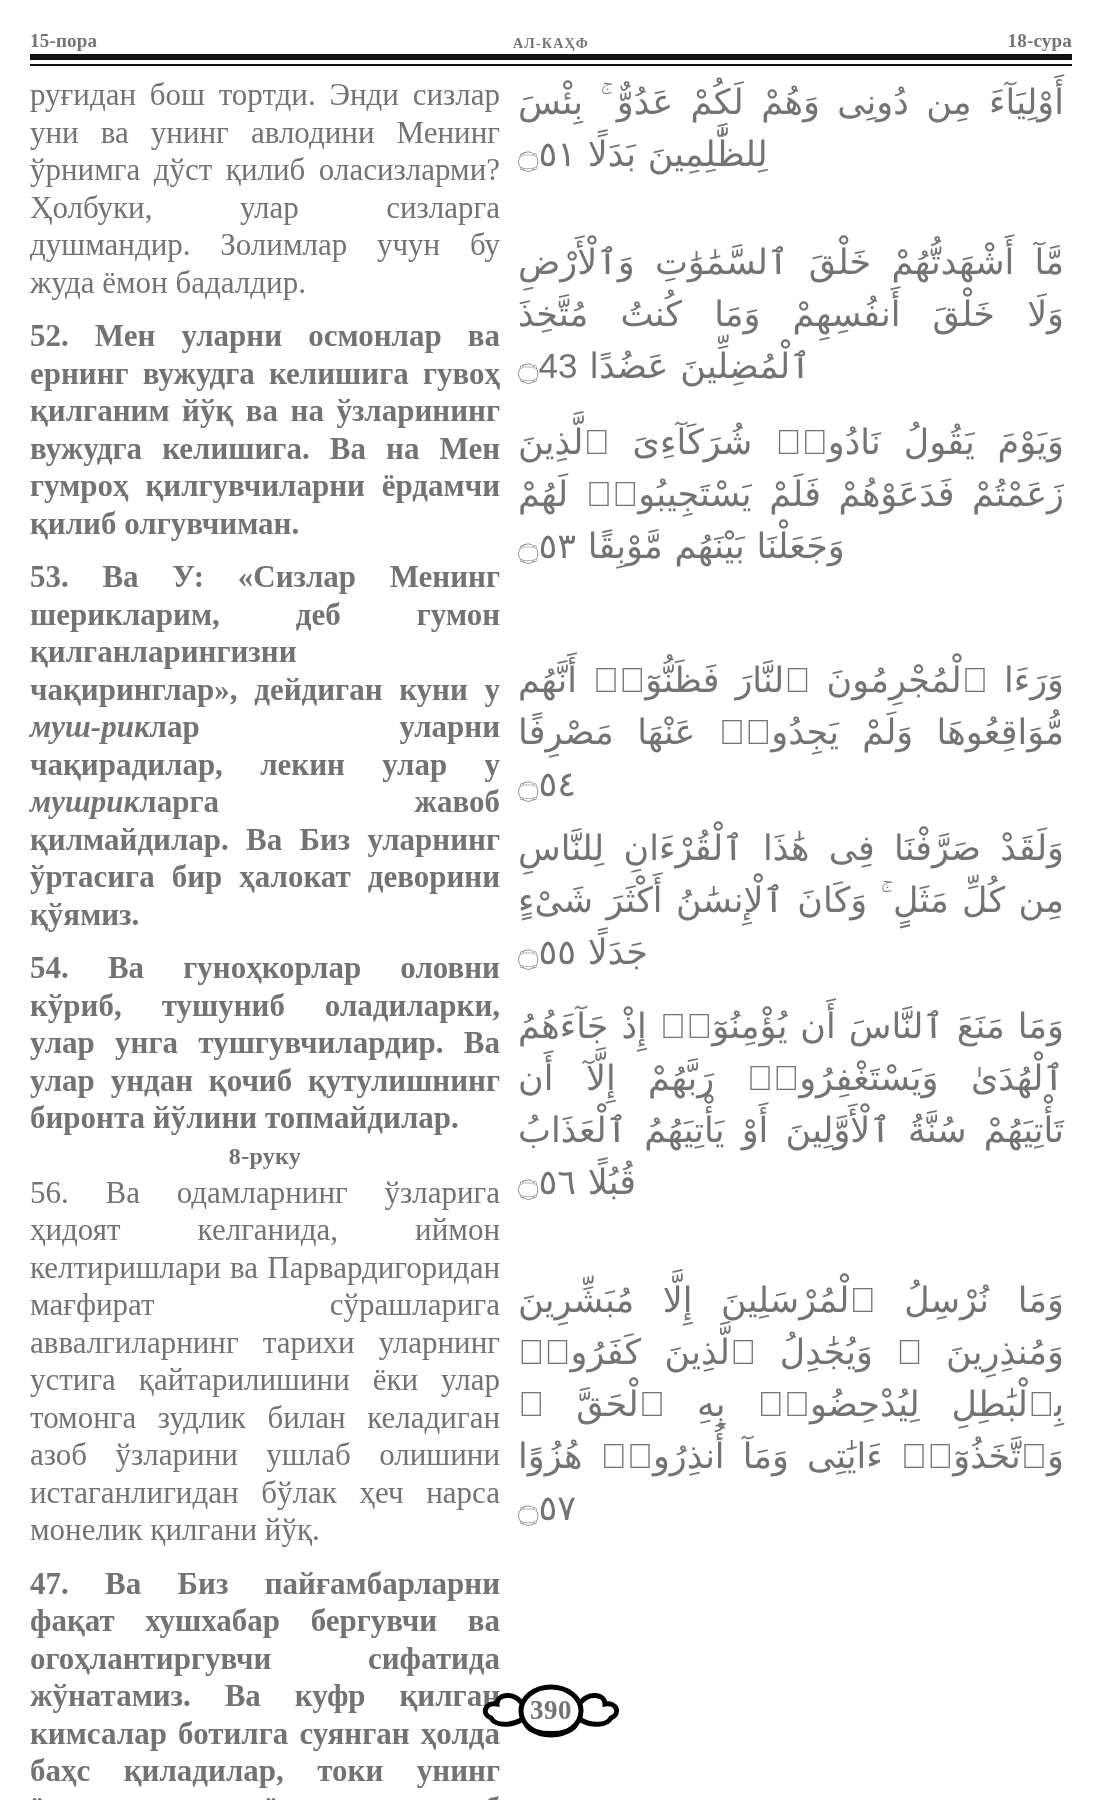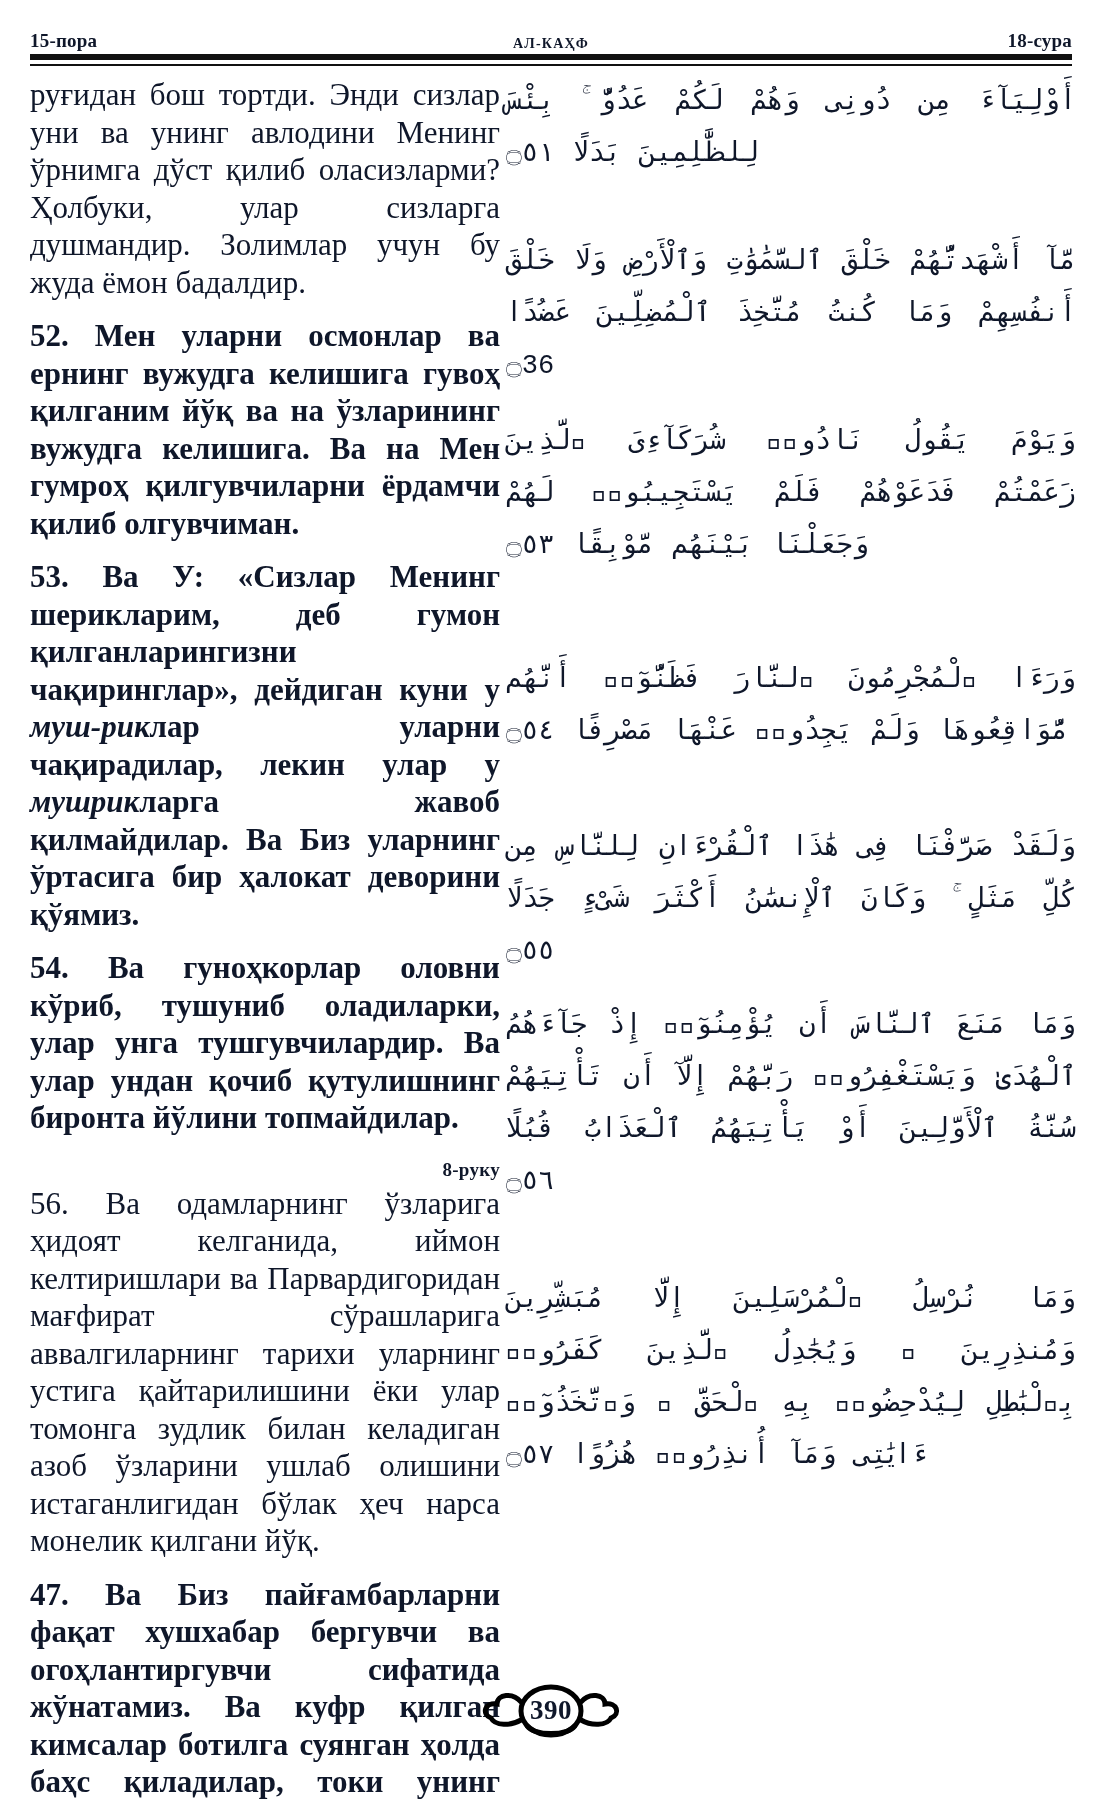--- a/index.html
+++ b/index.html
@@ -6,21 +6,21 @@
     margin: 0;
     padding: 0;
     background: #ffffff;
   }
   .page {
     position: relative;
     width: 1102px;
     height: 1800px;
     background: #ffffff;
     font-family: "Liberation Serif", "DejaVu Serif", serif;
-    color: #0f172a;
+    color: #737373;
     overflow: hidden;
   }
 
   
   .header {
     position: absolute;
     left: 30px;
     right: 30px;
     top: 22px;
     height: 30px;
@@ -87,37 +87,37 @@
     text-align: justify;
     text-justify: inter-word;
     margin: 0 0 0 0;
     hyphens: manual;
   }
   .uz-para.first { text-indent: 0; }
   .uz-para + .uz-para { margin-top: 16px; font-weight: bold; }
   .uz-para i { font-style: italic; }
 
   .ruku-mark {
-    font-size: 19px;
+    font-size: 24px;
     font-weight: bold;
-    text-align: right;
-    margin: 22px 0 4px 0;
+    text-align: center;
+    margin: 6px 0 4px 0;
     letter-spacing: 0.3px;
   }
 
   
   .ar-block {
-    font-family: Liberation Mono, monospace;
-    font-size: 27px;
+    font-family: Liberation Sans, sans-serif;
+    font-size: 35px;
     line-height: 52px;
     text-align: justify;
     text-align-last: left;
     direction: rtl;
     unicode-bidi: isolate;
-    margin: 0;
+    margin: 12px;
     word-spacing: 2px;
   }
 
   
   .footer {
     position: absolute;
     left: 0;
     right: 0;
     bottom: 60px;
     display: flex;
@@ -173,21 +173,21 @@
 
       <p class="uz-para">56. Ва одамларнинг ўзларига ҳидоят келганида, иймон келтиришлари ва Парвардигоридан мағфират сўрашларига аввалгиларнинг тарихи уларнинг устига қайтарилишини ёки улар томонга зудлик билан келадиган азоб ўзларини ушлаб олишини истаганлигидан бўлак ҳеч нарса монелик қилгани йўқ.</p>
 
       <p class="uz-para">47. Ва Биз пайғамбарларни фақат хушхабар бергувчи ва огоҳлантиргувчи сифатида жўнатамиз. Ва куфр қилган кимсалар ботилга суянган ҳолда баҳс қиладилар, токи унинг ёрдамида ҳақни ёлғонга чиқариб қўйсинлар. Ва улар оят-аломатларимни ва ўзлари огоҳлантирилган нарсаларни масхара қилдилар.</p>
     </div>
 
     <div class="col-ar">
 
       <div class="ar-block" style="margin-top:0px; height:112px;">أَوْلِيَآءَ مِن دُونِى وَهُمْ لَكُمْ عَدُوٌّ ۚ بِئْسَ لِلظَّٰلِمِينَ بَدَلًا ۝٥١</div>
 
-      <div class="ar-block" style="margin-top:48px; height:164px;">مَّآ أَشْهَدتُّهُمْ خَلْقَ ٱلسَّمَٰوَٰتِ وَٱلْأَرْضِ وَلَا خَلْقَ أَنفُسِهِمْ وَمَا كُنتُ مُتَّخِذَ ٱلْمُضِلِّينَ عَضُدًا ۝36</div>
+      <div class="ar-block" style="margin-top:48px; height:164px;">مَّآ أَشْهَدتُّهُمْ خَلْقَ ٱلسَّمَٰوَٰتِ وَٱلْأَرْضِ وَلَا خَلْقَ أَنفُسِهِمْ وَمَا كُنتُ مُتَّخِذَ ٱلْمُضِلِّينَ عَضُدًا ۝43</div>
 
       <div class="ar-block" style="margin-top:16px; height:218px;">وَيَوْمَ يَقُولُ نَادُوا۟ شُرَكَآءِىَ ٱلَّذِينَ زَعَمْتُمْ فَدَعَوْهُمْ فَلَمْ يَسْتَجِيبُوا۟ لَهُمْ وَجَعَلْنَا بَيْنَهُم مَّوْبِقًا ۝٥٣</div>
 
       <div class="ar-block" style="margin-top:20px; height:112px;">وَرَءَا ٱلْمُجْرِمُونَ ٱلنَّارَ فَظَنُّوٓا۟ أَنَّهُم مُّوَاقِعُوهَا وَلَمْ يَجِدُوا۟ عَنْهَا مَصْرِفًا ۝٥٤</div>
 
       <div class="ar-block" style="margin-top:56px; height:164px;">وَلَقَدْ صَرَّفْنَا فِى هَٰذَا ٱلْقُرْءَانِ لِلنَّاسِ مِن كُلِّ مَثَلٍ ۚ وَكَانَ ٱلْإِنسَٰنُ أَكْثَرَ شَىْءٍ جَدَلًا ۝٥٥</div>
 
       <div class="ar-block" style="margin-top:14px; height:218px;">وَمَا مَنَعَ ٱلنَّاسَ أَن يُؤْمِنُوٓا۟ إِذْ جَآءَهُمُ ٱلْهُدَىٰ وَيَسْتَغْفِرُوا۟ رَبَّهُمْ إِلَّآ أَن تَأْتِيَهُمْ سُنَّةُ ٱلْأَوَّلِينَ أَوْ يَأْتِيَهُمُ ٱلْعَذَابُ قُبُلًا ۝٥٦</div>
 
       <div class="ar-block" style="margin-top:56px; height:218px;">وَمَا نُرْسِلُ ٱلْمُرْسَلِينَ إِلَّا مُبَشِّرِينَ وَمُنذِرِينَ ۚ وَيُجَٰدِلُ ٱلَّذِينَ كَفَرُوا۟ بِٱلْبَٰطِلِ لِيُدْحِضُوا۟ بِهِ ٱلْحَقَّ ۖ وَٱتَّخَذُوٓا۟ ءَايَٰتِى وَمَآ أُنذِرُوا۟ هُزُوًا ۝٥٧</div>

